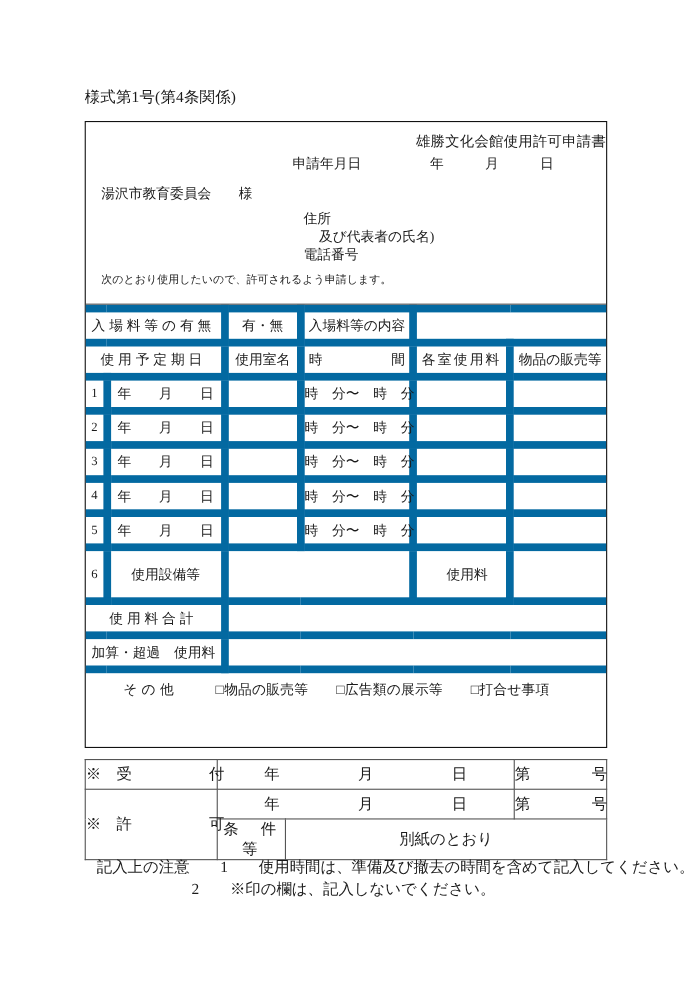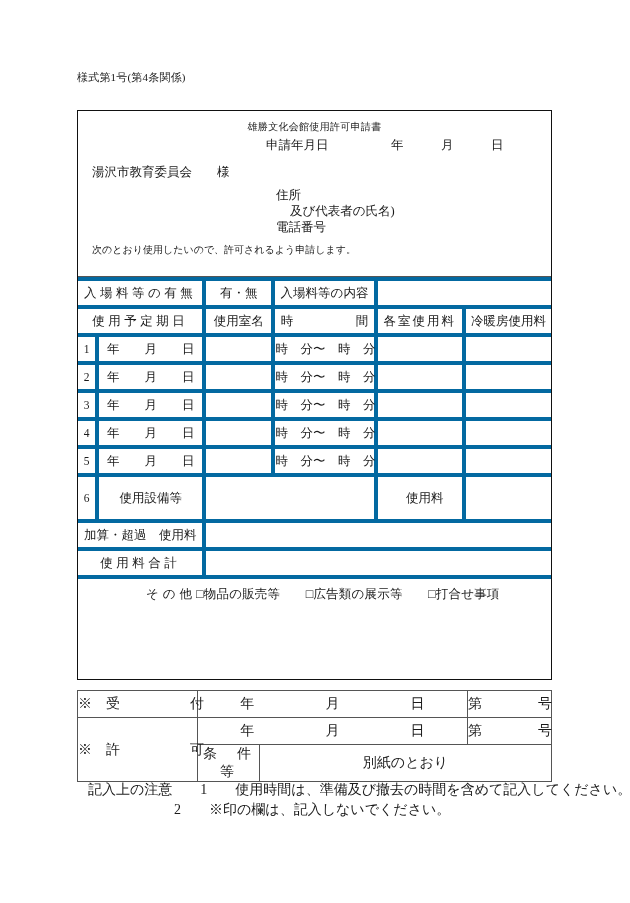--- a/index.html
+++ b/index.html
@@ -20,22 +20,22 @@
     left: 0; top: 0;
     width: 630px;
     height: 903px;
     background: #fff;
   }
 
   
   .form-no {
     position: absolute;
     left: 77px;
-    top: 70px;
-    font-size: 11px;
+    top: 80px;
+    font-size: 14px;
     letter-spacing: 0.2px;
     white-space: nowrap;
   }
 
   
   .main-frame {
     position: absolute;
     left: 77px;
     top: 110px;
     width: 475px;
@@ -45,22 +45,22 @@
   }
 
   
   .hdr-block {
     position: relative;
     height: 157px;
     border-bottom: 1px solid #555;
     box-sizing: border-box;
   }
   .title {
-    text-align: center;
-    font-size: 10px;
+    text-align: right;
+    font-size: 13px;
     margin-top: 9px;
     letter-spacing: 0.3px;
   }
   .apply-date {
     font-size: 12.5px;
     margin-top: 3px;
     padding-left: 188px;
     white-space: pre;
   }
   .addressee {
@@ -107,21 +107,21 @@
   }
 
   
   table.main-tbl {
     width: 100%;
     border-collapse: collapse;
     table-layout: fixed;
     font-size: 12.5px;
   }
   table.main-tbl td {
-    border: 4px solid #0369a1;
+    border: 7px solid #0369a1;
     padding: 0;
     height: 24px;
     vertical-align: middle;
     text-align: center;
     margin-left: 16px;
   }
   table.main-tbl tr.last-row td { border-bottom: none; }
   table.main-tbl tr td:first-child { border-left: none; }
   table.main-tbl tr td:last-child { border-right: none; }
 
@@ -132,21 +132,21 @@
   .pre { white-space: pre; }
 
   .other-row td { height: 60px; vertical-align: top; }
   .other-inner {
     display: flex;
     align-items: flex-start;
     padding-top: 7px;
   }
   .other-label {
     width: 118px;
-    text-align: right;
+    text-align: center;
     letter-spacing: 4px;
   }
   .other-opts {
     flex: 1;
     text-align: left;
     white-space: pre;
     letter-spacing: 0.2px;
   }
 
   
@@ -220,21 +220,21 @@
           <td>有・無</td>
           <td>入場料等の内容</td>
           <td colspan="2"></td>
         </tr>
 
         <tr>
           <td colspan="2" class="sp-wide">使用予定期日</td>
           <td>使用室名</td>
           <td class="pre">時　　　　　間</td>
           <td class="sp-mid">各室使用料</td>
-          <td>冷暖房使用料</td>
+          <td>物品の販売等</td>
         </tr>
 
         <tr>
           <td class="num-col">1</td>
           <td class="pre">年　　月　　日</td>
           <td></td>
           <td class="pre">時　分〜　時　分</td>
           <td></td>
           <td></td>
         </tr>
@@ -273,26 +273,26 @@
 
         <tr style="height:42px">
           <td class="num-col" style="height:42px">6</td>
           <td style="height:42px">使用設備等</td>
           <td colspan="2" style="height:42px"></td>
           <td class="cell-pad-l" style="height:42px">使用料</td>
           <td style="height:42px"></td>
         </tr>
 
         <tr>
+          <td colspan="2" class="sp-wide">使用料合計</td>
+          <td colspan="4"></td>
+        </tr>
+
+        <tr>
           <td colspan="2" class="pre">加算・超過　使用料</td>
-          <td colspan="4"></td>
-        </tr>
-
-        <tr>
-          <td colspan="2" class="sp-wide">使用料合計</td>
           <td colspan="4"></td>
         </tr>
 
         <tr class="other-row last-row">
           <td colspan="6">
             <div class="other-inner">
               <div class="other-label">その他</div>
               <div class="other-opts">□物品の販売等　　□広告類の展示等　　□打合せ事項</div>
             </div>
           </td>

